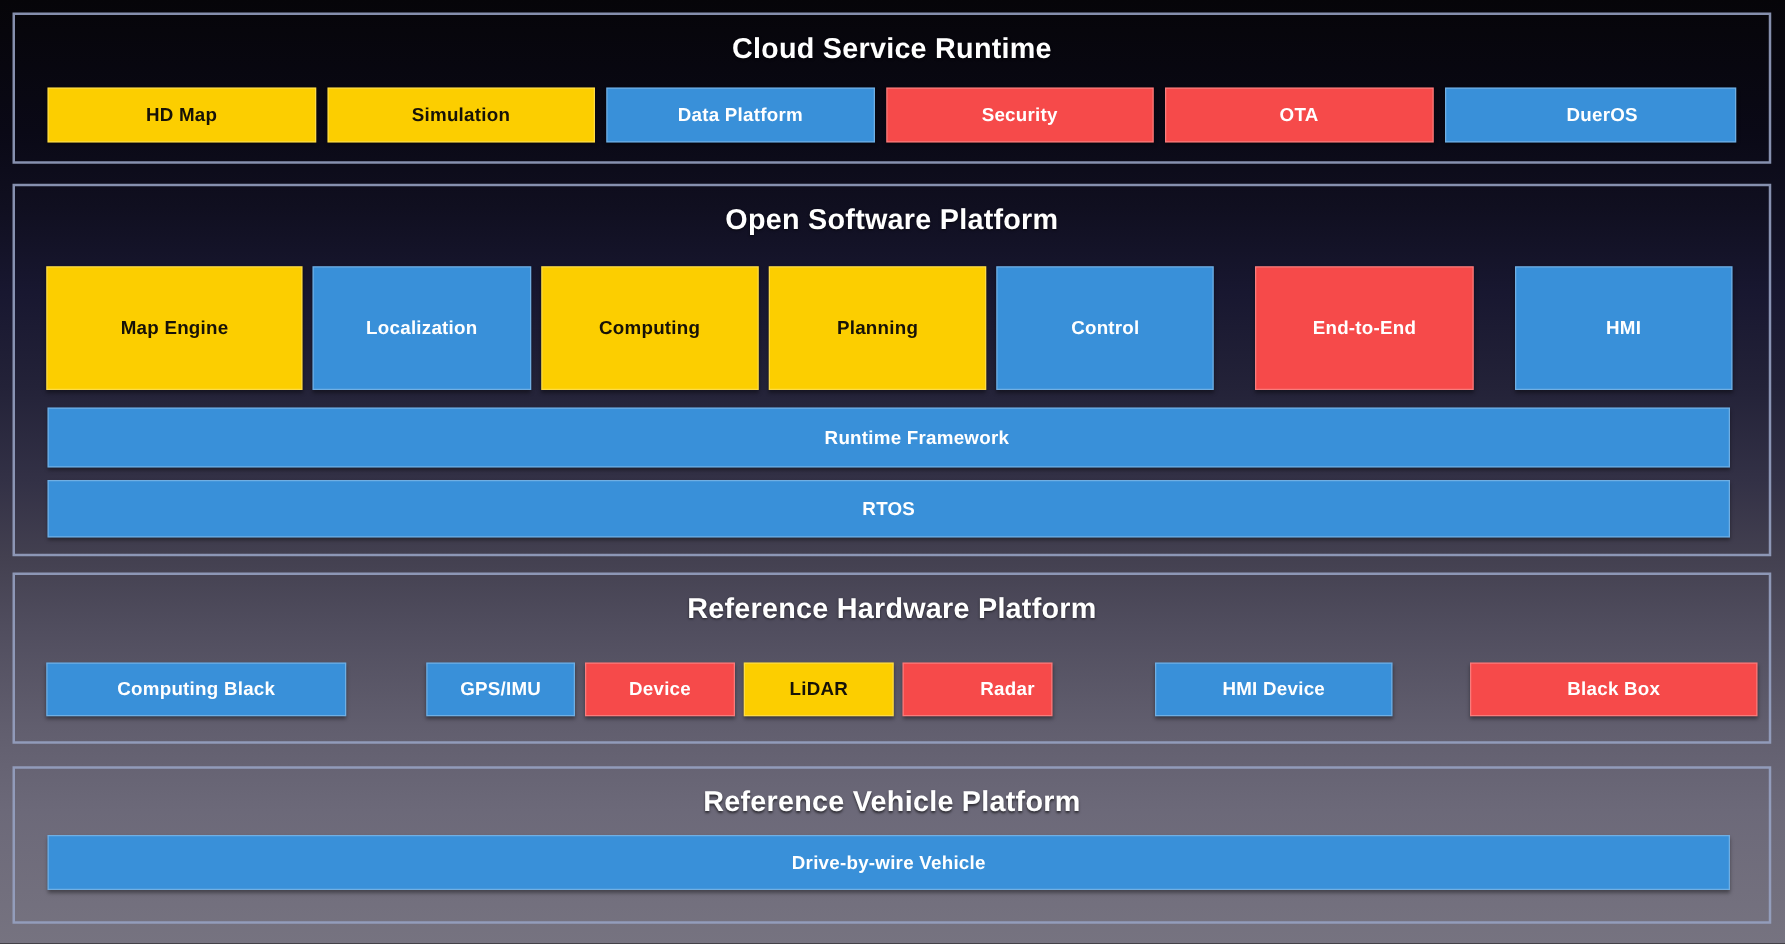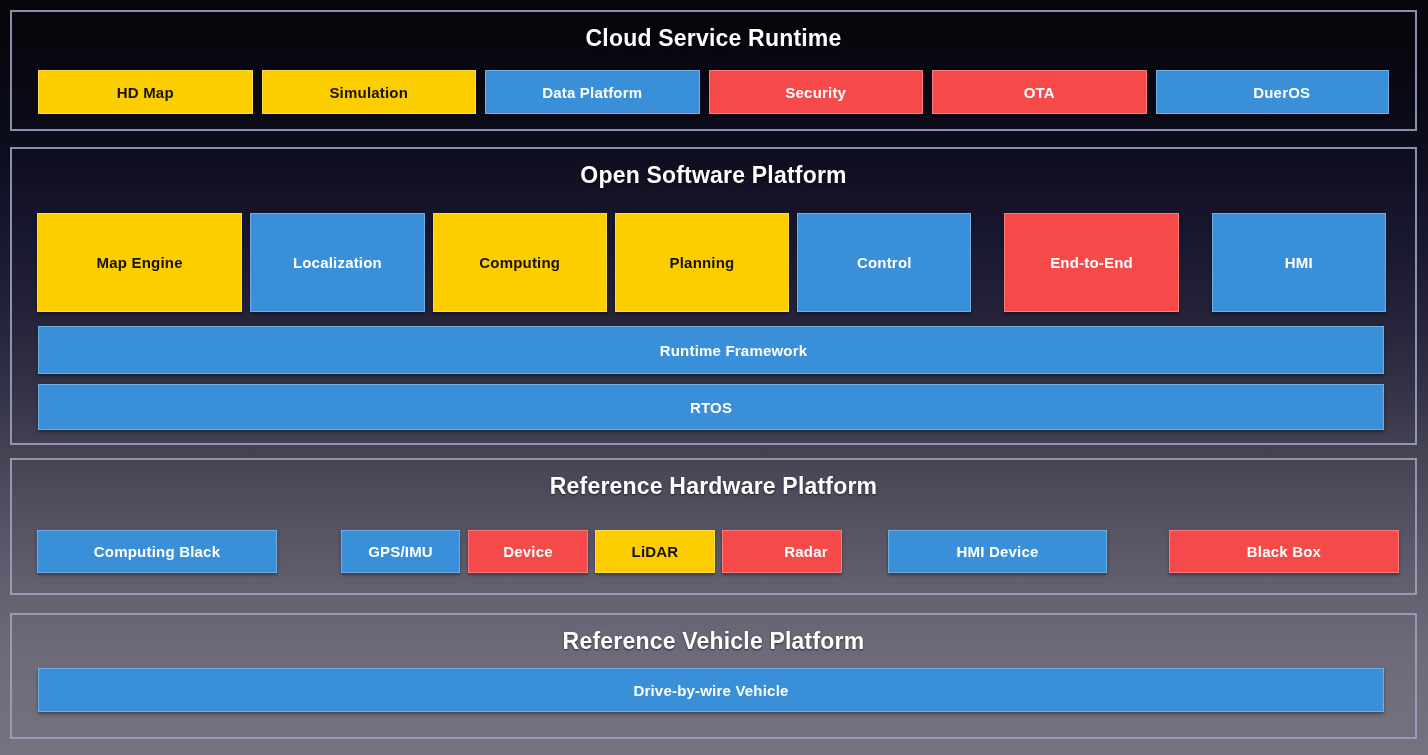--- a/index.html
+++ b/index.html
@@ -59,21 +59,21 @@
   #bar-rtos    { top:235px; height:46px; }
   #bar-vehicle { top:53px;  height:44px; }
 
   
   #hw-row { top:70px; left:25px; height:43px; }
   #hw-box-0 { width:240px; }
   #hw-box-1 { width:119px; margin-left:64px; }
   #hw-box-2 { width:120px; margin-left:8px; }
   #hw-box-3 { width:120px; margin-left:7px; }
   #hw-box-4 { width:120px; margin-left:7px;padding-left:48px; }
-  #hw-box-5 { width:219px; margin-left:46px; }
+  #hw-box-5 { width:190px; margin-left:82px; }
   #hw-box-6 { width:230px; margin-left:62px; }
 </style>
 </head>
 <body>
 
 <div class="stage">
 
   <div class="section" id="sec-cloud">
     <div class="sec-title">Cloud Service Runtime</div>
     <div class="row" id="cloud-row">

